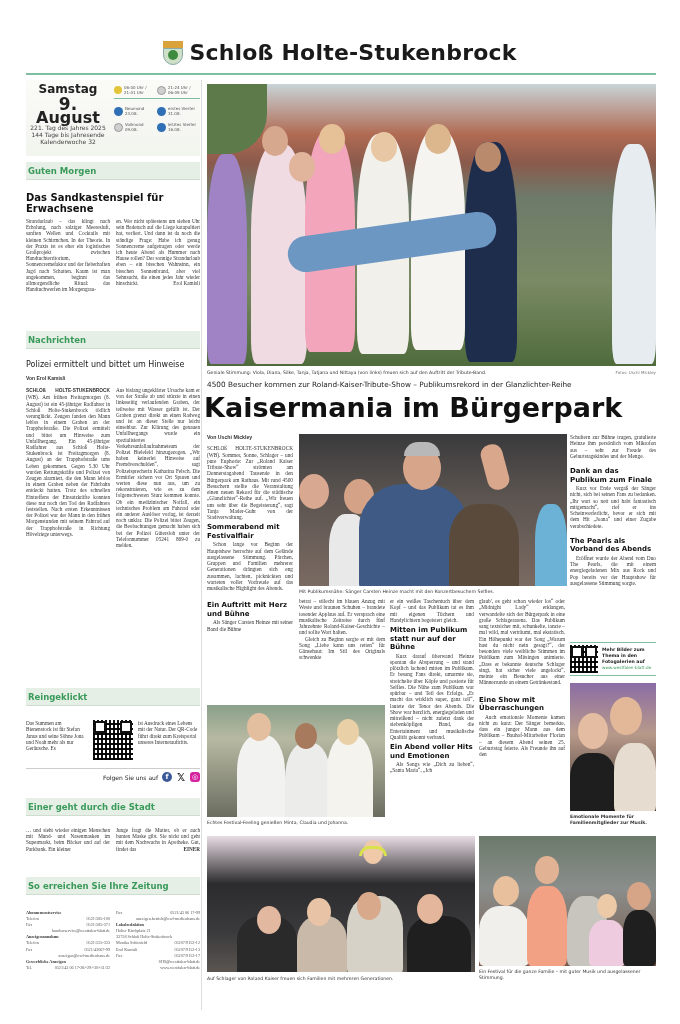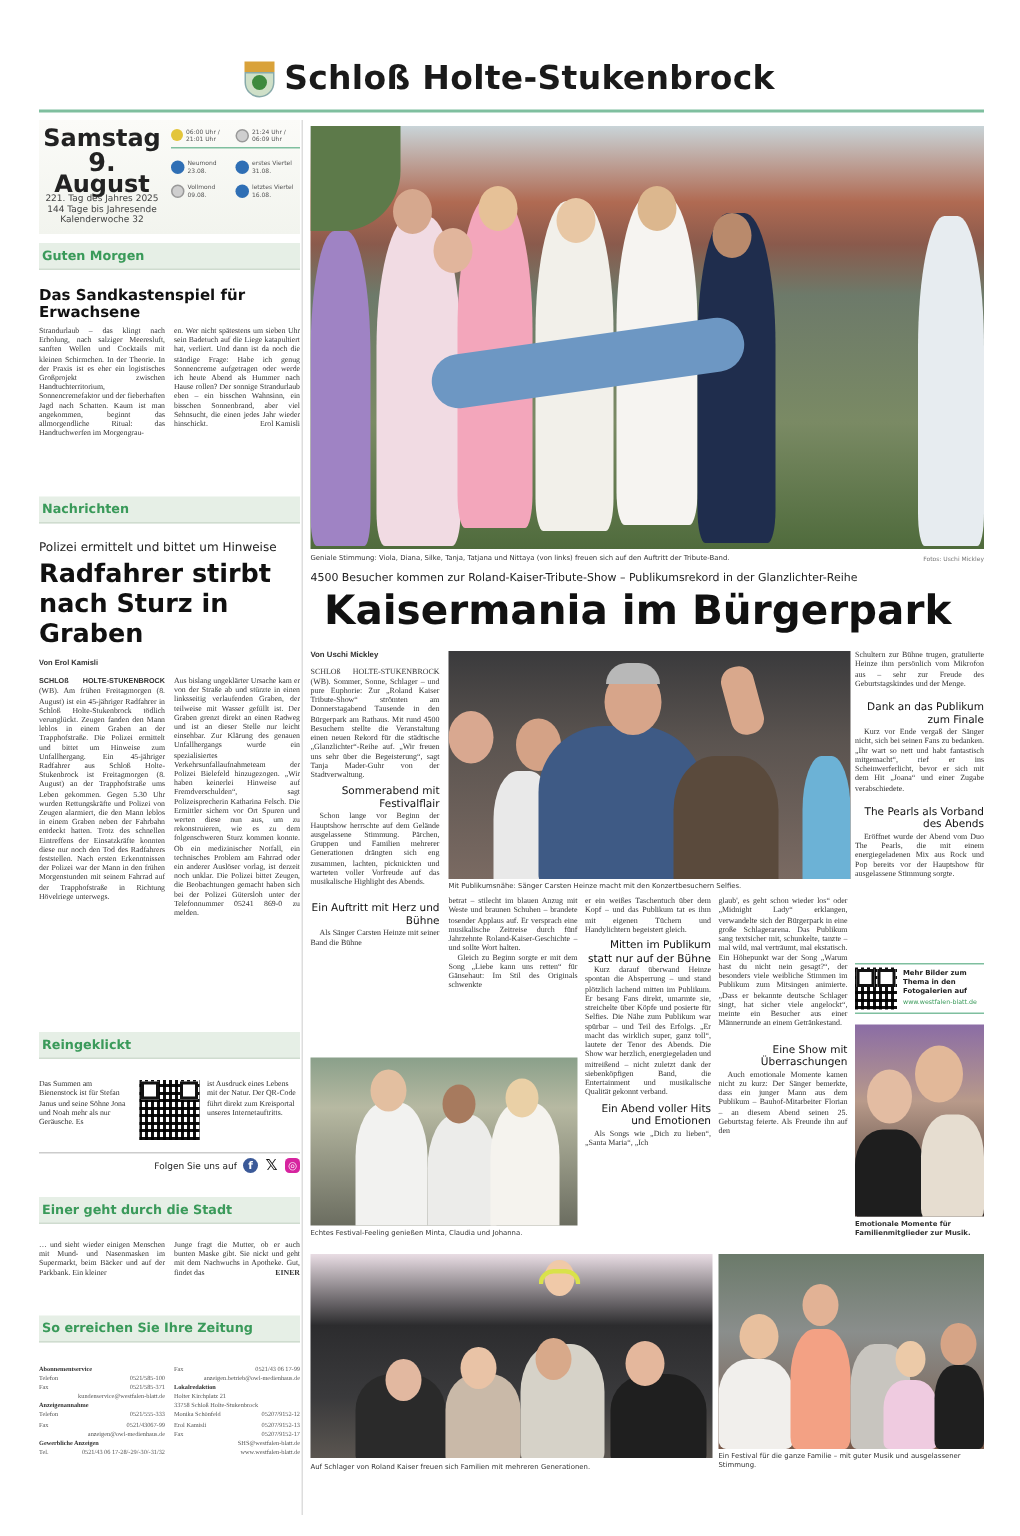--- a/index.html
+++ b/index.html
@@ -12,21 +12,21 @@
   .crest{display:inline-block;width:20px;height:24px;position:relative;}
   .crest .top{position:absolute;left:0;top:0;width:20px;height:7px;background:#d9a23a;}
   .crest .bot{position:absolute;left:0;top:7px;width:20px;height:17px;background:#cfe0c8;border-radius:0 0 10px 10px;border:1px solid #8aa;}
   .crest .tree{position:absolute;left:5px;top:9px;width:10px;height:10px;border-radius:50%;background:#3e8a3e;}
   .masthead-rule{position:absolute;left:26px;top:73px;width:630px;height:2px;background:#7fbf9f;}
 
   
   #left{position:absolute;left:26px;top:80px;width:174px;}
   .date-box{position:absolute;left:0;top:0;width:174px;height:76px;background:linear-gradient(#fbfbf8,#f2f4ee);}
   .date-main{position:absolute;left:0;top:2px;width:84px;text-align:center;font-family:"DejaVu Sans",sans-serif;}
-  .date-main .day{font-size:16px;font-weight:bold;}
+  .date-main .day{font-size:12px;font-weight:bold;}
   .date-main .num{font-size:17px;font-weight:bold;line-height:16px;}
   .date-main .mon{font-size:16px;font-weight:bold;line-height:12px;}
   .date-main .info{font-size:6px;line-height:7px;color:#444;}
   .astro{position:absolute;left:88px;top:4px;width:86px;font-family:"DejaVu Sans",sans-serif;font-size:4px;color:#555;}
   .astro .row{display:flex;align-items:center;height:12px;}
   .astro .cell{display:flex;align-items:center;width:43px;gap:2px;}
   .moon{width:9px;height:9px;border-radius:50%;background:#2f6fb5;display:inline-block;flex:none;}
   .moon.full{background:#cfcfcf;border:1px solid #999;}
   .sun{width:8px;height:8px;border-radius:50%;background:#e3c53a;display:inline-block;flex:none;}
   .astro-rule{height:1px;background:#7fbf9f;margin:2px 0 4px 0;}
@@ -58,21 +58,21 @@
   .contact .r{display:flex;justify-content:space-between;}
   .contact b{color:#333;}
 
   
   .photo{position:absolute;overflow:hidden;}
   .caption{position:absolute;font-family:"DejaVu Sans",sans-serif;font-size:4.6px;color:#333;}
   .fig{position:absolute;border-radius:40% 40% 10% 10%;}
   .head{position:absolute;border-radius:50%;}
 
   .maincol{position:absolute;font-size:5.3px;line-height:6.25px;color:#333;text-align:justify;font-family:"Liberation Serif",serif;}
-  .maincol .sub{font-family:"DejaVu Sans",sans-serif;font-weight:normal;font-size:7px;line-height:8.5px;color:#111;text-align:right;margin:3px 0 1px 0;}
+  .maincol .sub{font-family:"DejaVu Sans",sans-serif;font-weight:bold;font-size:7px;line-height:8.5px;color:#111;text-align:left;margin:3px 0 1px 0;}
   .maincol .ind{text-indent:6px;}
 </style>
 </head>
 <body>
 
 <div id="masthead">
   <div class="title">
     <span class="crest">
         <span class="top"></span>
         <span class="bot"></span>
@@ -138,21 +138,20 @@
       <p>Strandurlaub – das klingt nach Erholung, nach salziger Meeresluft, sanften Wellen und Cocktails mit kleinen Schirmchen. In der Theorie. In der Praxis ist es eher ein logistisches Großprojekt zwischen Handtuchterritorium, Sonnencremefaktor und der fieberhaften Jagd nach Schatten. Kaum ist man angekommen, beginnt das allmorgendliche Ritual: das Handtuchwerfen im Morgengrau-</p>
       <p><span>en. Wer nicht spätestens um sieben Uhr sein Badetuch auf die Liege katapultiert hat, verliert. Und dann ist da noch die ständige Frage: Habe ich genug Sonnencreme aufgetragen oder werde ich heute Abend als Hummer nach Hause rollen? Der sonnige Strandurlaub eben – ein bisschen Wahnsinn, ein bisschen Sonnenbrand, aber viel Sehnsucht, die einen jedes Jahr wieder hinschickt.</span> <span style="float:right">Erol Kamisli</span></p>
     </div>
   </div>
 
   <div class="sec-head" style="top:251px">
       <span>Nachrichten</span>
     </div>
   <div style="position:absolute;left:0;top:280px;width:174px;">
     <div class="kicker">Polizei ermittelt und bittet um Hinweise</div>
-    <div class="bighead" style="margin-top:4px">Radfahrer stirbt nach Sturz in Graben</div>
     <div class="body2" style="margin-top:6px;height:262px;overflow:hidden">
       <p><b class="sans" style="font-size:5px;display:block;margin-bottom:6px">Von Erol Kamisli</b><b class="sans" style="font-size:4.8px">SCHLOß HOLTE-STUKENBROCK</b> <span>(WB). Am frühen Freitagmorgen (8. August) ist ein 45-jähriger Radfahrer in Schloß Holte-Stukenbrock tödlich verunglückt. Zeugen fanden den Mann leblos in einem Graben an der Trapphofstraße. Die Polizei ermittelt und bittet um Hinweise zum Unfallhergang. Ein 45-jähriger Radfahrer aus Schloß Holte-Stukenbrock ist Freitagmorgen (8. August) an der Trapphofstraße ums Leben gekommen. Gegen 5.30 Uhr wurden Rettungskräfte und Polizei von Zeugen alarmiert, die den Mann leblos in einem Graben neben der Fahrbahn entdeckt hatten. Trotz des schnellen Eintreffens der Einsatzkräfte konnten diese nur noch den Tod des Radfahrers feststellen. Nach ersten Erkenntnissen der Polizei war der Mann in den frühen Morgenstunden mit seinem Fahrrad auf der Trapphofstraße in Richtung Hövelriege unterwegs.</span></p>
       <p style="padding-top:12px">Aus bislang ungeklärter Ursache kam er von der Straße ab und stürzte in einen linksseitig verlaufenden Graben, der teilweise mit Wasser gefüllt ist. Der Graben grenzt direkt an einen Radweg und ist an dieser Stelle nur leicht einsehbar. Zur Klärung des genauen Unfallhergangs wurde ein spezialisiertes Verkehrsunfallaufnahmeteam der Polizei Bielefeld hinzugezogen. „Wir haben keinerlei Hinweise auf Fremdverschulden“, sagt Polizeisprecherin Katharina Felsch. Die Ermittler sichern vor Ort Spuren und werten diese nun aus, um zu rekonstruieren, wie es zu dem folgenschweren Sturz kommen konnte. Ob ein medizinischer Notfall, ein technisches Problem am Fahrrad oder ein anderer Auslöser vorlag, ist derzeit noch unklar. Die Polizei bittet Zeugen, die Beobachtungen gemacht haben sich bei der Polizei Gütersloh unter der Telefonnummer 05241 869-0 zu melden.</p>
     </div>
   </div>
 
   <div class="sec-head" style="top:608px">
       <span>Reingeklickt</span>
     </div>
   <div style="position:absolute;left:0;top:640px;width:174px;display:flex;gap:5px;font-size:5.2px;line-height:6.3px;color:#333;font-family:'Liberation Serif',serif;">
@@ -280,21 +279,21 @@
   <div class="head" style="left:112px;top:40px;width:26px;height:30px;background:#e6c197"></div>
   <div class="head" style="left:164px;top:48px;width:26px;height:30px;background:#e8c7a4"></div>
   <div class="head" style="left:218px;top:40px;width:26px;height:30px;background:#dcb78e"></div>
   <div class="head" style="left:268px;top:58px;width:26px;height:30px;background:#b98a6c"></div>
   <div class="fig" style="left:0;top:70px;width:40px;height:210px;background:#9f83c4"></div>
   <div class="fig" style="left:405px;top:60px;width:44px;height:220px;background:#e7ecf0"></div>
 </div>
 <div class="caption" style="left:207px;top:370px;width:380px">Geniale Stimmung: Viola, Diana, Silke, Tanja, Tatjana und Nittaya (von links) freuen sich auf den Auftritt der Tribute-Band.</div>
 <div class="caption" style="left:600px;top:370px;width:56px;text-align:right;font-size:4px;color:#777">Fotos: Uschi Mickley</div>
 <div style="position:absolute;left:207px;top:380px;width:450px;font-family:'DejaVu Sans',sans-serif;font-size:7.3px;color:#222">4500 Besucher kommen zur Roland-Kaiser-Tribute-Show – Publikumsrekord in der Glanzlichter-Reihe</div>
-<div style="position:absolute;left:216px;top:391px;width:450px;font-family:'DejaVu Sans',sans-serif;font-weight:bold;font-size:27px;line-height:34px;color:#111">Kaisermania im Bürgerpark</div>
+<div style="position:absolute;left:204px;top:391px;width:450px;font-family:'DejaVu Sans',sans-serif;font-weight:bold;font-size:27px;line-height:34px;color:#111">Kaisermania im Bürgerpark</div>
 
 <div class="maincol" style="left:207px;top:434px;width:86px;">
   <div class="sans" style="font-weight:bold;font-size:5.2px;margin-bottom:5px">Von Uschi Mickley</div>
   <p>SCHLOß HOLTE-STUKENBROCK (WB). Sommer, Sonne, Schlager – und pure Euphorie: Zur „Roland Kaiser Tribute-Show“ strömten am Donnerstagabend Tausende in den Bürgerpark am Rathaus. Mit rund 4500 Besuchern stellte die Veranstaltung einen neuen Rekord für die städtische „Glanzlichter“-Reihe auf. „Wir freuen uns sehr über die Begeisterung“, sagt Tanja Mader-Guhr von der Stadtverwaltung.</p>
   <div class="sub">Sommerabend mit Festivalflair</div>
   <p class="ind">Schon lange vor Beginn der Hauptshow herrschte auf dem Gelände ausgelassene Stimmung. Pärchen, Gruppen und Familien mehrerer Generationen drängten sich eng zusammen, lachten, picknickten und warteten voller Vorfreude auf das musikalische Highlight des Abends.</p>
   <div class="sub" style="margin-top:10px">Ein Auftritt mit Herz und Bühne</div>
   <p class="ind">Als Sänger Carsten Heinze mit seiner Band die Bühne</p>
 </div>
 

